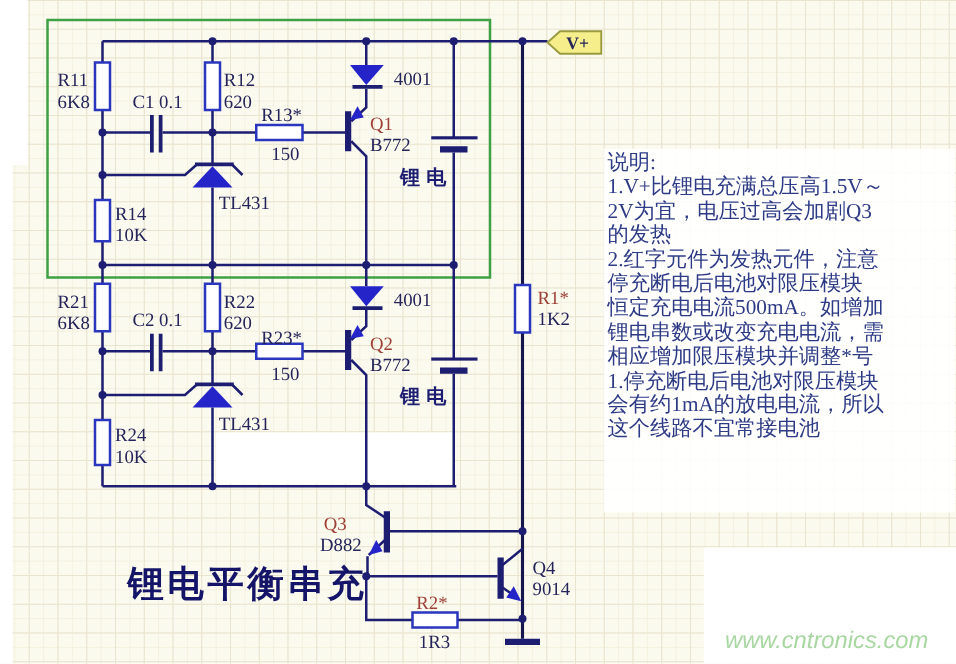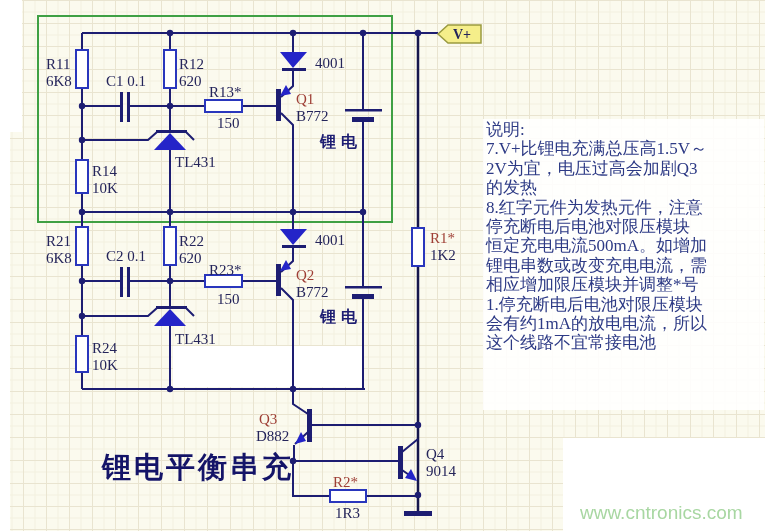--- a/index.html
+++ b/index.html
@@ -31,21 +31,21 @@
     position:absolute;z-index:3;left:486px;top:120px;width:278px;
     font-size:17px;line-height:19.4px;color:#2d3a85;
   }
   #title{
     position:absolute;z-index:3;left:102px;top:448px;
     font-size:29px;font-weight:bold;color:#141468;letter-spacing:3px;
   }
   #watermark{
     position:absolute;z-index:3;left:580px;top:502px;
     font-family:"Liberation Sans","DejaVu Sans",sans-serif;
-    font-size:19px;color:#a8d7a2;
+    font-size:19px;color:#a8d7a2;font-style:italic;
   }
 </style>
 </head>
 <body>
 
 <div id="stage">
 
   <svg id="schem" width="765" height="531" viewBox="0 0 765 531">
 
     <g>
@@ -244,24 +244,24 @@
       <text class="lbl" x="256" y="441">D882</text>
       <text class="lbl" x="426" y="459">Q4</text>
       <text class="lbl" x="426" y="476">9014</text>
       <text class="lblred" x="333" y="487">R2*</text>
       <text class="lbl" x="335" y="518">1R3</text>
     </g>
   </svg>
 
   <div id="notes">
     <div>说明:</div>
-    <div>7.V+比锂电充满总压高1.5V～</div>
+    <div>1.V+比锂电充满总压高1.5V～</div>
     <div>2V为宜，电压过高会加剧Q3</div>
     <div>的发热</div>
-    <div>8.红字元件为发热元件，注意</div>
+    <div>2.红字元件为发热元件，注意</div>
     <div>停充断电后电池对限压模块</div>
     <div>恒定充电电流500mA。如增加</div>
     <div>锂电串数或改变充电电流，需</div>
     <div>相应增加限压模块并调整*号</div>
     <div>1.停充断电后电池对限压模块</div>
     <div>会有约1mA的放电电流，所以</div>
     <div>这个线路不宜常接电池</div>
   </div>
 
   <div id="title">锂电平衡串充</div>

